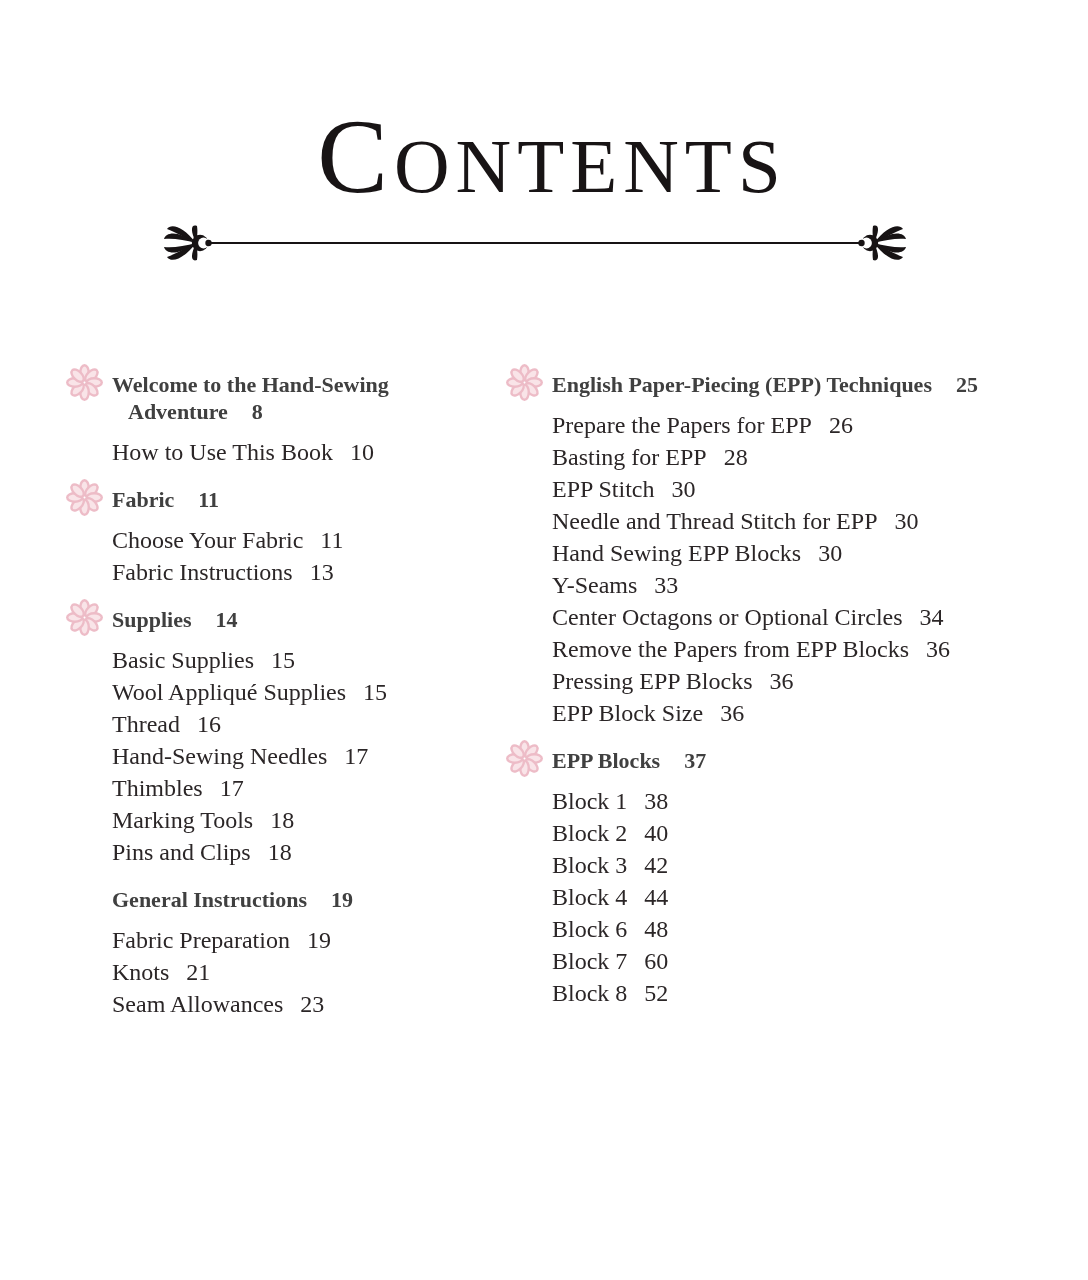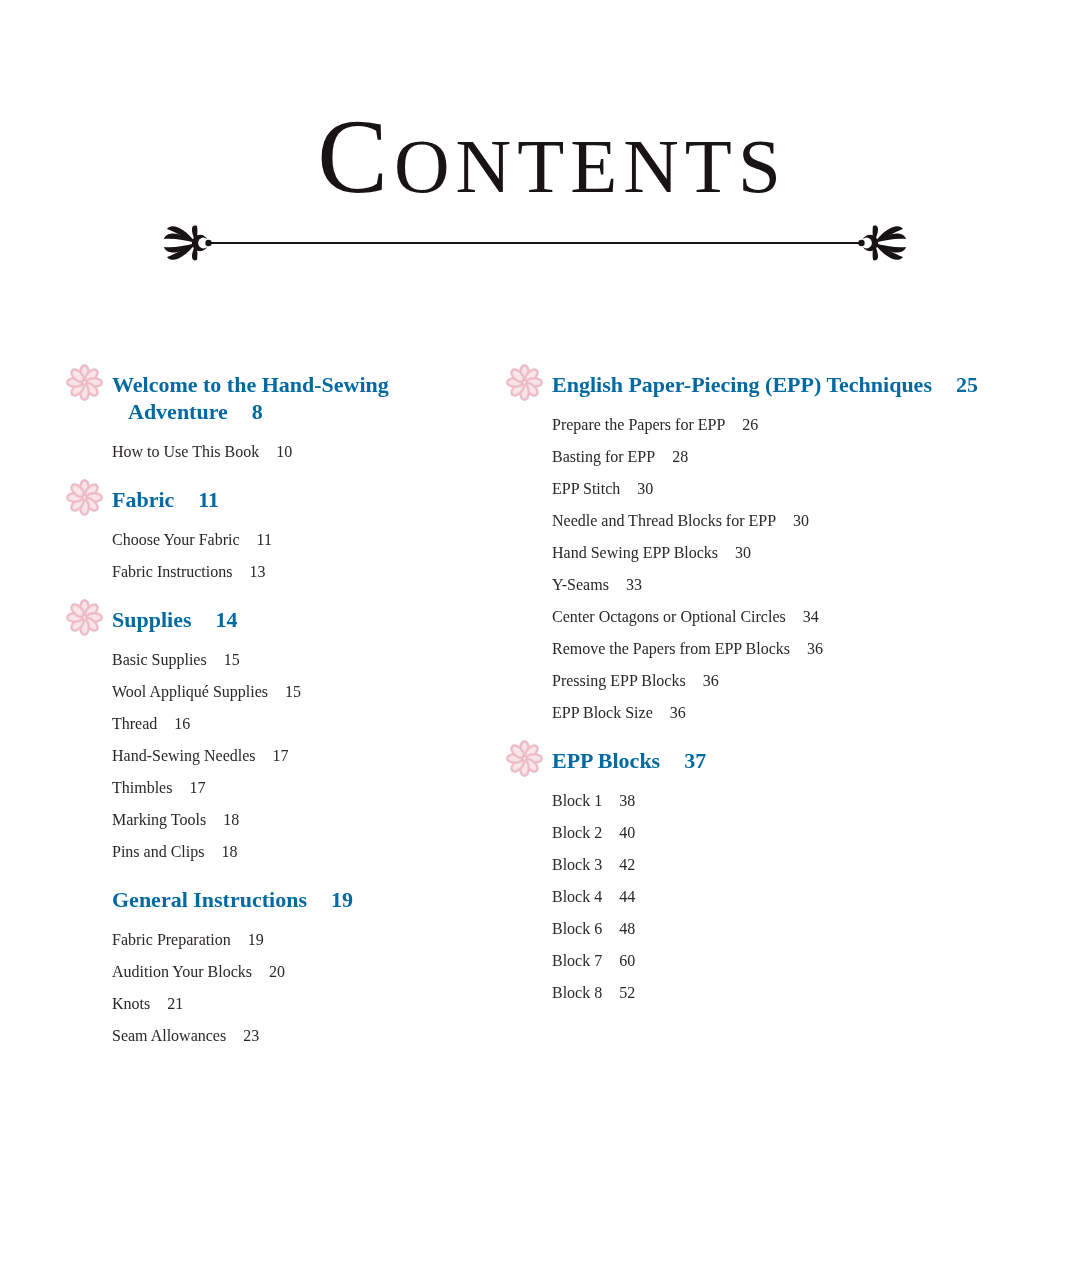--- a/index.html
+++ b/index.html
@@ -31,30 +31,30 @@
   
   #columns{
     position:absolute;top:371px;left:62px;right:36px;
     display:grid;grid-template-columns:440px 1fr;
   }
   .col{padding-left:50px;}
   .toc-section{position:relative;margin-bottom:18px;}
   .section-title{
     position:relative;margin:0 0 11px 0;
     font-size:22px;line-height:27px;font-weight:700;
-    color:#0369a1;white-space:nowrap;
+    color:#404040;white-space:nowrap;
   }
   .section-title .line.cont{padding-left:16px;}
   .section-title .pg{margin-left:24px;}
   .flower{
     position:absolute;left:-46px;top:-7px;width:37px;height:37px;
   }
   .flower svg{display:block;width:37px;height:37px;}
   .toc-item{
-    font-size:16px;line-height:32px;color:#2b2627;white-space:nowrap;
+    font-size:24px;line-height:32px;color:#2b2627;white-space:nowrap;
   }
   .toc-item .pg{margin-left:17px;}
 </style>
 </head>
 <body>
 
 <div class="page">
 
   <h1 id="title"><span class="title-cap">C</span><span class="title-rest">ONTENTS</span></h1>
 
@@ -148,21 +148,20 @@
           <div class="toc-item"><span class="label">Wool Appliqué Supplies</span><span class="pg">15</span></div>
           <div class="toc-item"><span class="label">Thread</span><span class="pg">16</span></div>
           <div class="toc-item"><span class="label">Hand-Sewing Needles</span><span class="pg">17</span></div>
           <div class="toc-item"><span class="label">Thimbles</span><span class="pg">17</span></div>
           <div class="toc-item"><span class="label">Marking Tools</span><span class="pg">18</span></div>
           <div class="toc-item"><span class="label">Pins and Clips</span><span class="pg">18</span></div>
         </div>
         <div class="toc-section">
           <h2 class="section-title"><span class="line">General Instructions</span><span class="pg">19</span></h2>
           <div class="toc-item"><span class="label">Fabric Preparation</span><span class="pg">19</span></div>
-          <div class="toc-item"><span class="label">Audition Your Blocks</span><span class="pg">20</span></div>
           <div class="toc-item"><span class="label">Knots</span><span class="pg">21</span></div>
           <div class="toc-item"><span class="label">Seam Allowances</span><span class="pg">23</span></div>
         </div>
       </div>
     <div class="col">
         <div class="toc-section">
           <h2 class="section-title"><span class="flower">
   <svg viewBox="0 0 40 40" xmlns="http://www.w3.org/2000/svg" aria-hidden="true">
     <g stroke="#edbcc7" fill="#f9e4e8" stroke-width="2.6">
       <ellipse cx="20" cy="9.5" rx="4.6" ry="8.2"></ellipse>
@@ -172,21 +171,21 @@
       <ellipse cx="20" cy="9.5" rx="4.6" ry="8.2" transform="rotate(180 20 20)"></ellipse>
       <ellipse cx="20" cy="9.5" rx="4.6" ry="8.2" transform="rotate(225 20 20)"></ellipse>
       <ellipse cx="20" cy="9.5" rx="4.6" ry="8.2" transform="rotate(270 20 20)"></ellipse>
       <ellipse cx="20" cy="9.5" rx="4.6" ry="8.2" transform="rotate(315 20 20)"></ellipse>
     </g>
   </svg>
 </span><span class="line">English Paper-Piecing (EPP) Techniques</span><span class="pg">25</span></h2>
           <div class="toc-item"><span class="label">Prepare the Papers for EPP</span><span class="pg">26</span></div>
           <div class="toc-item"><span class="label">Basting for EPP</span><span class="pg">28</span></div>
           <div class="toc-item"><span class="label">EPP Stitch</span><span class="pg">30</span></div>
-          <div class="toc-item"><span class="label">Needle and Thread Blocks for EPP</span><span class="pg">30</span></div>
+          <div class="toc-item"><span class="label">Needle and Thread Stitch for EPP</span><span class="pg">30</span></div>
           <div class="toc-item"><span class="label">Hand Sewing EPP Blocks</span><span class="pg">30</span></div>
           <div class="toc-item"><span class="label">Y-Seams</span><span class="pg">33</span></div>
           <div class="toc-item"><span class="label">Center Octagons or Optional Circles</span><span class="pg">34</span></div>
           <div class="toc-item"><span class="label">Remove the Papers from EPP Blocks</span><span class="pg">36</span></div>
           <div class="toc-item"><span class="label">Pressing EPP Blocks</span><span class="pg">36</span></div>
           <div class="toc-item"><span class="label">EPP Block Size</span><span class="pg">36</span></div>
         </div>
         <div class="toc-section">
           <h2 class="section-title"><span class="flower">
   <svg viewBox="0 0 40 40" xmlns="http://www.w3.org/2000/svg" aria-hidden="true">

